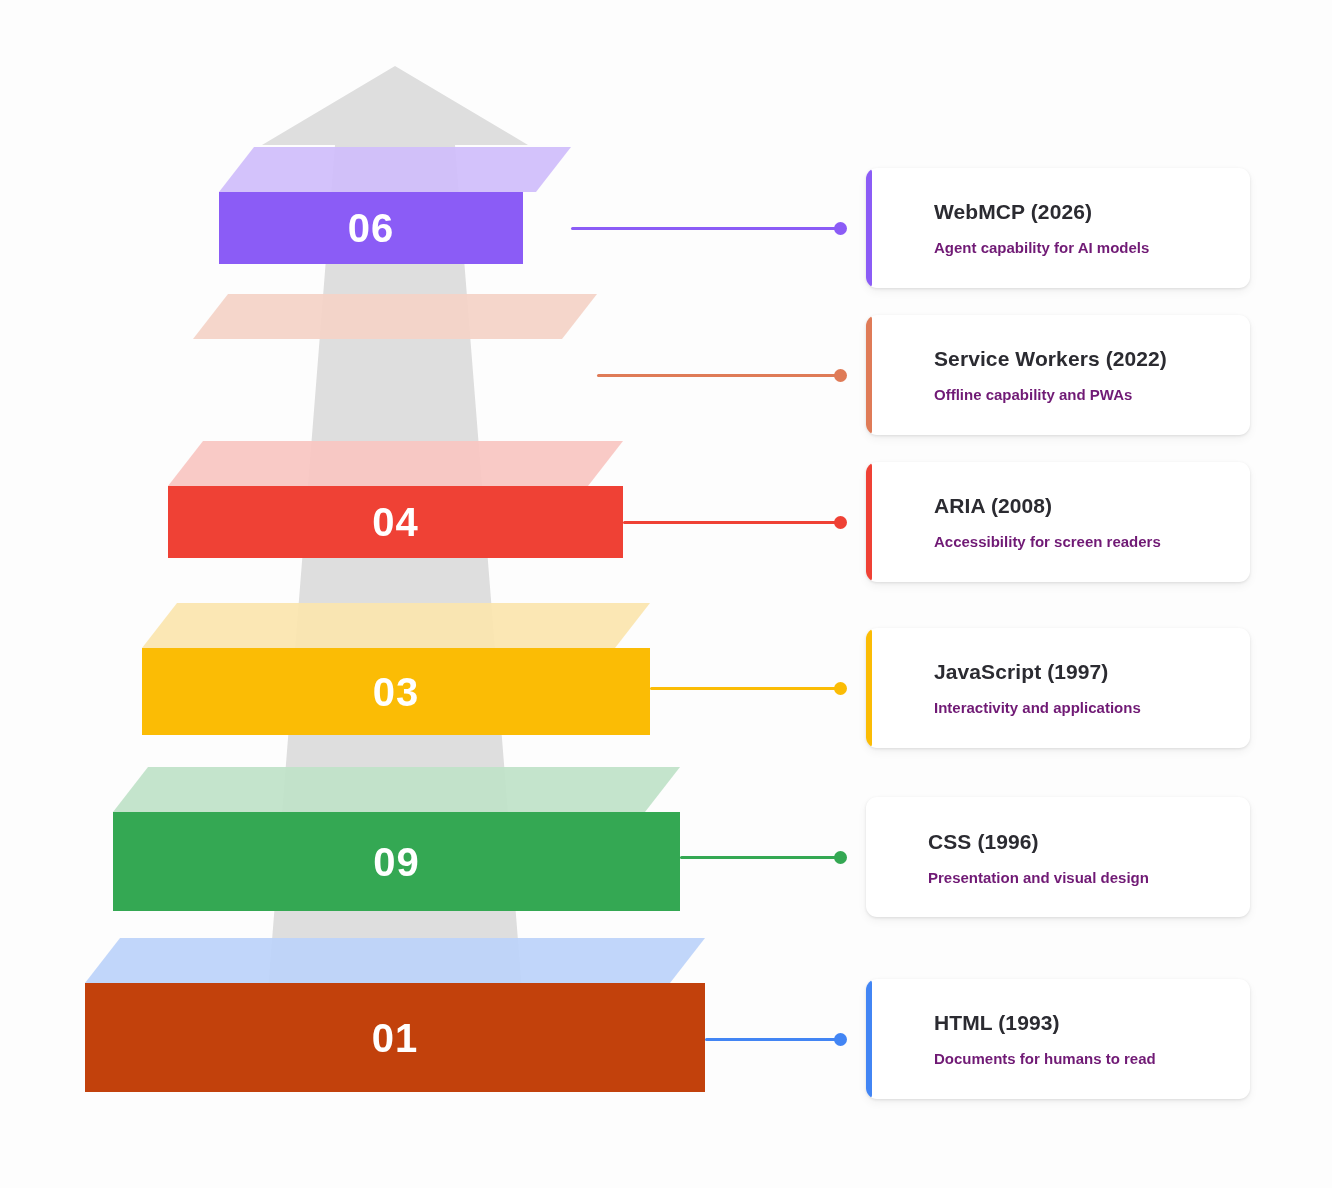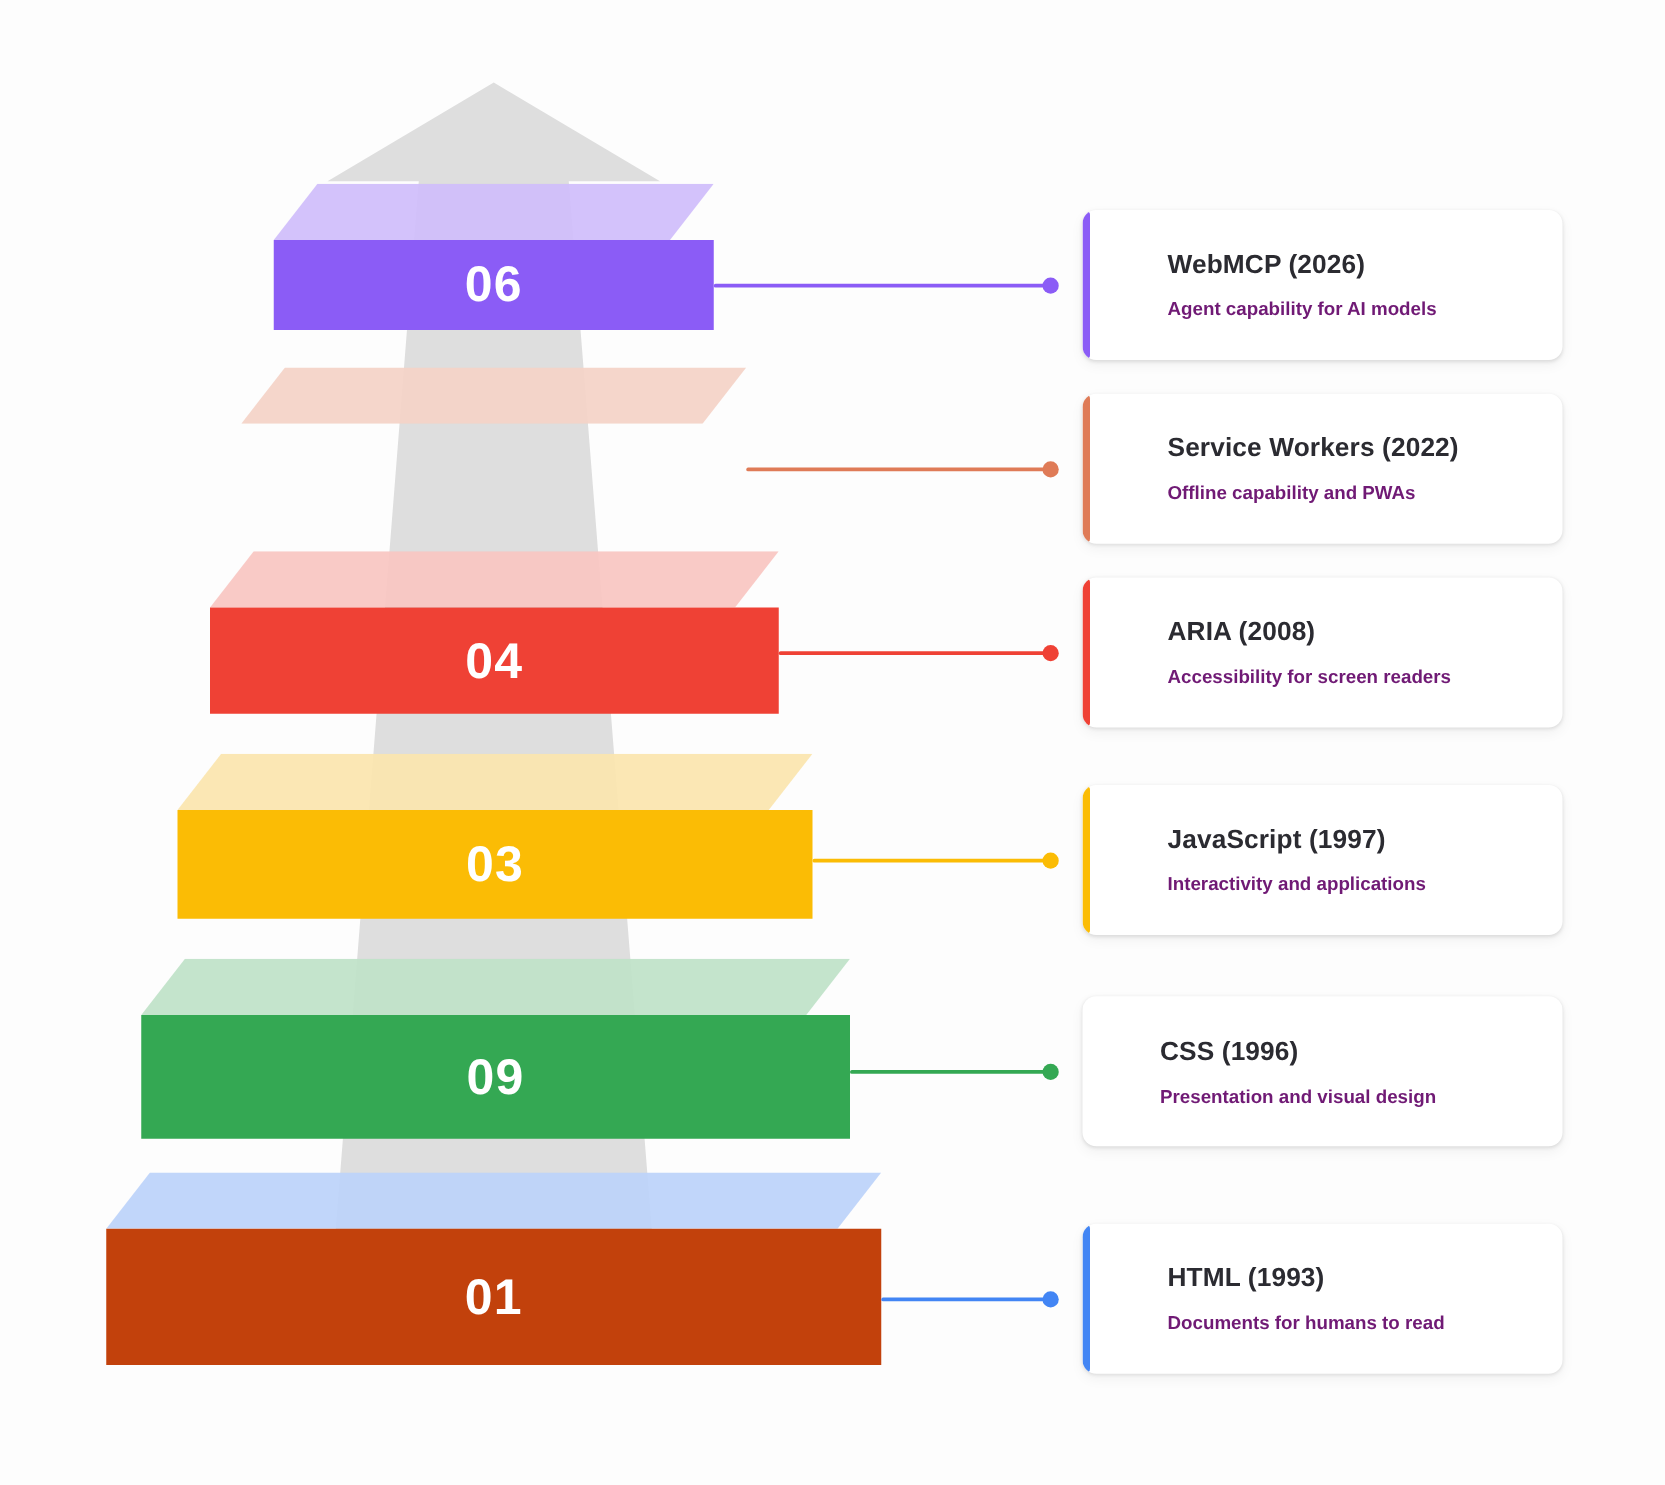--- a/index.html
+++ b/index.html
@@ -121,34 +121,34 @@
   <svg id="arrow-layer" viewBox="0 0 1332 1188" width="1332" height="1188" aria-hidden="true">
     <polygon points="395,66 528,145 455,145 530,1092 260,1092 335,145 262,145" fill="#dedede"></polygon>
   </svg>
 
   <div id="pyramid">
       <div class="tier" style="left: 219px; top: 147px; width: 352px; height: 45px;">
         <svg class="tier-top" viewBox="0 0 352 45" width="352" height="45">
           <polygon points="35,0 352,0 317,45 0,45" fill="#cfbdfb" fill-opacity="0.92"></polygon>
         </svg>
       </div>
-      <div class="tier-front" style="left: 219px; top: 192px; width: 352px; height: 72px; background: rgb(139, 92, 246);">
+      <div class="tier-front" style="left: 219px; top: 192px; width: 304px; height: 72px; background: rgb(139, 92, 246);">
         <span class="tier-num">06</span>
       </div>
       <div class="tier" style="left: 193px; top: 294px; width: 404px; height: 45px;">
         <svg class="tier-top" viewBox="0 0 404 45" width="404" height="45">
           <polygon points="35,0 404,0 369,45 0,45" fill="#f4d3c7" fill-opacity="0.92"></polygon>
         </svg>
       </div>
       <div class="tier" style="left: 168px; top: 441px; width: 455px; height: 45px;">
         <svg class="tier-top" viewBox="0 0 455 45" width="455" height="45">
           <polygon points="35,0 455,0 420,45 0,45" fill="#f8c6c1" fill-opacity="0.92"></polygon>
         </svg>
       </div>
-      <div class="tier-front" style="left: 168px; top: 486px; width: 455px; height: 85px; background: rgb(239, 65, 53);">
+      <div class="tier-front" style="left: 168px; top: 486px; width: 455px; height: 72px; background: rgb(239, 65, 53);">
         <span class="tier-num">04</span>
       </div>
       <div class="tier" style="left: 142px; top: 603px; width: 508px; height: 45px;">
         <svg class="tier-top" viewBox="0 0 508 45" width="508" height="45">
           <polygon points="35,0 508,0 473,45 0,45" fill="#fbe5ae" fill-opacity="0.92"></polygon>
         </svg>
       </div>
       <div class="tier-front" style="left: 142px; top: 648px; width: 508px; height: 87px; background: rgb(251, 188, 5);">
         <span class="tier-num">03</span>
       </div>

